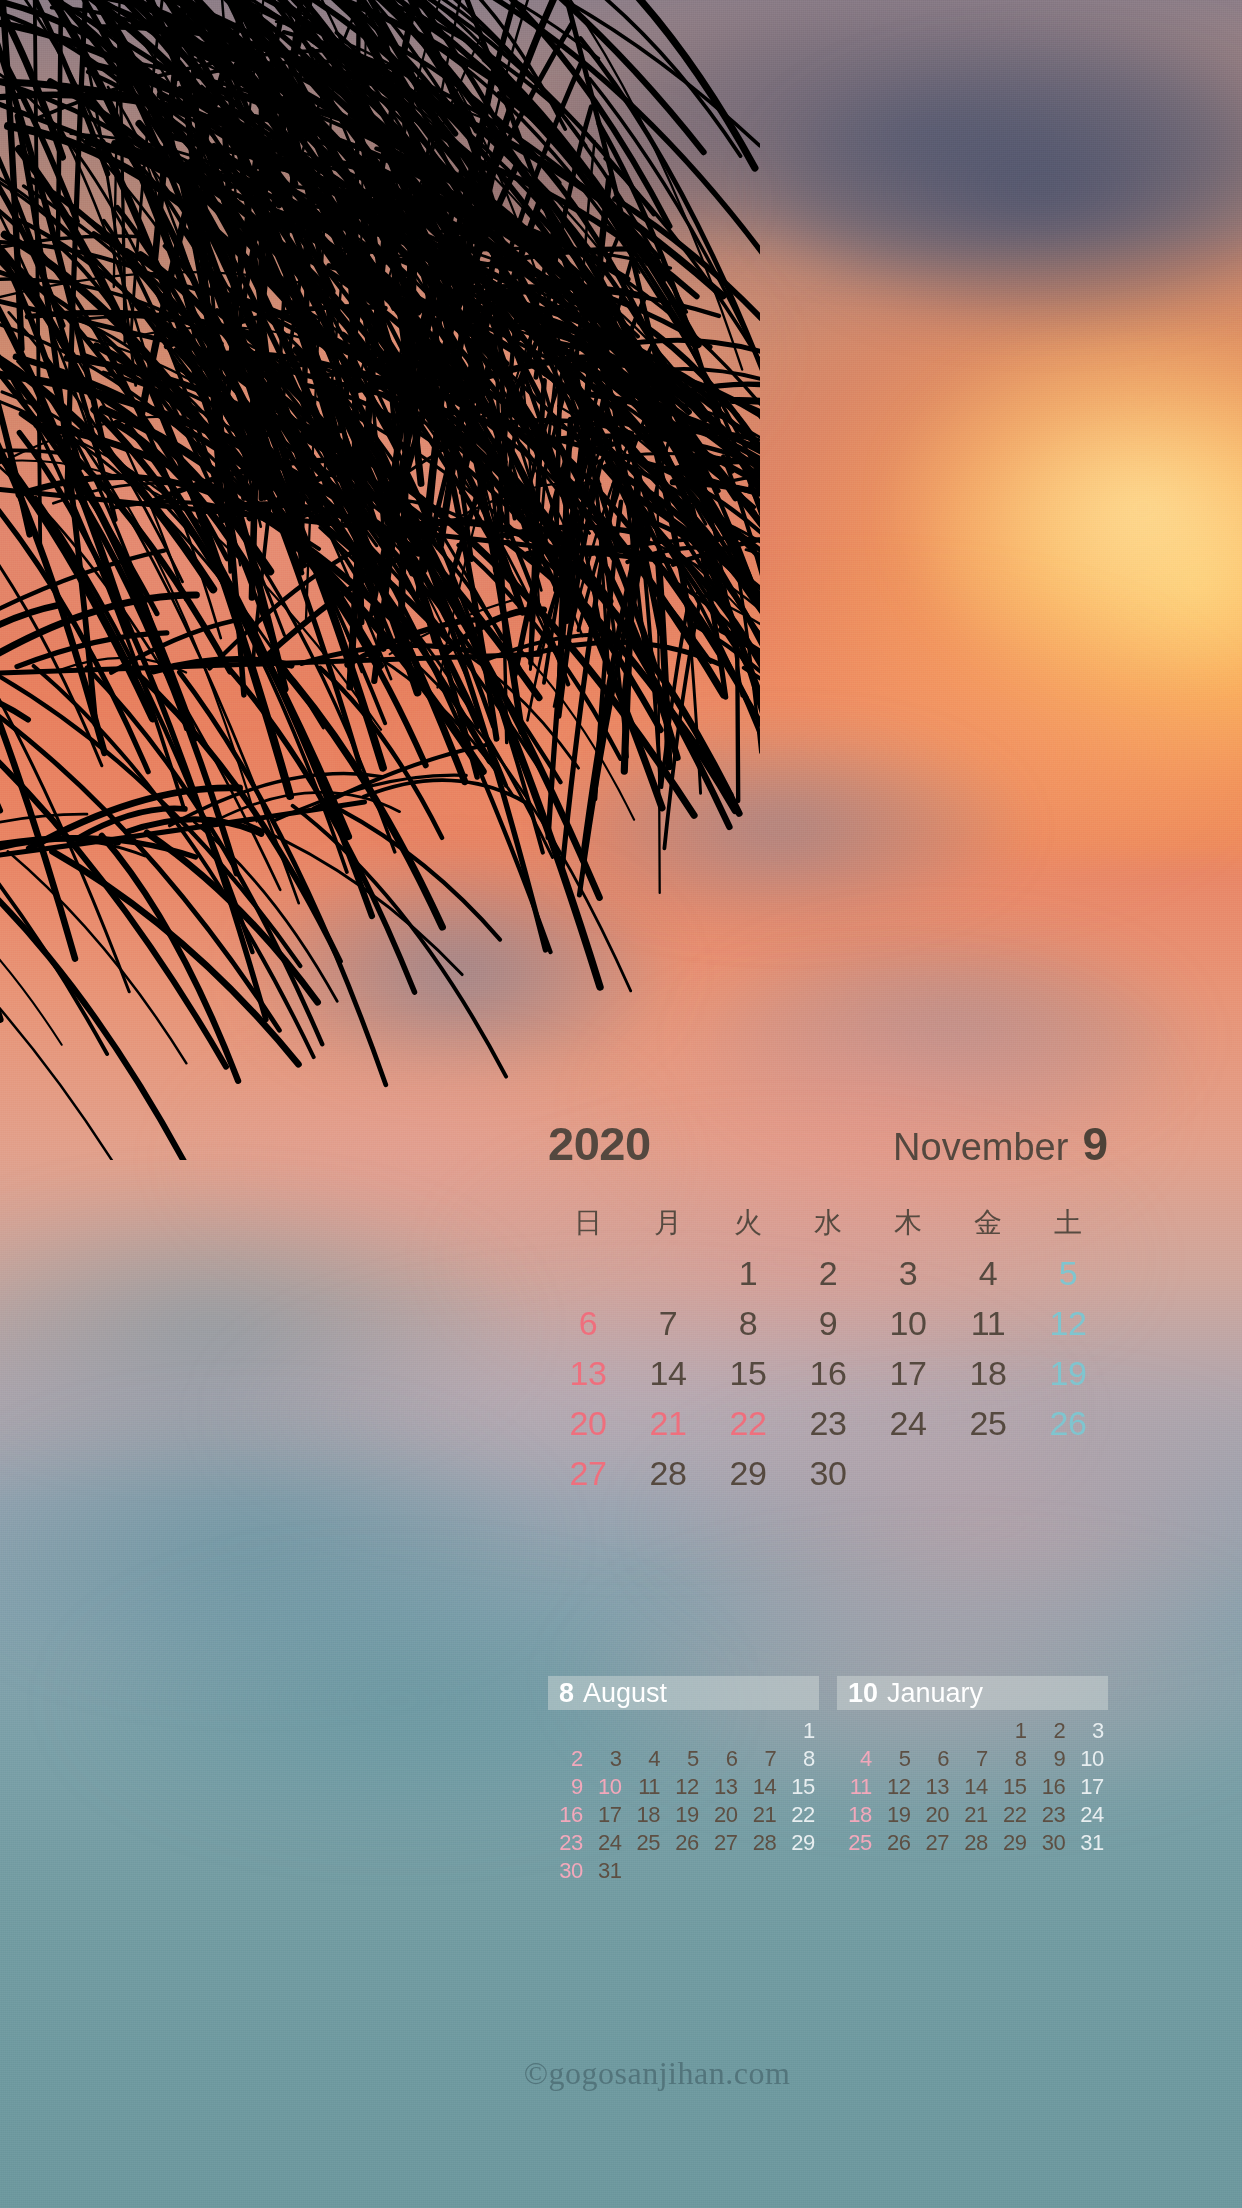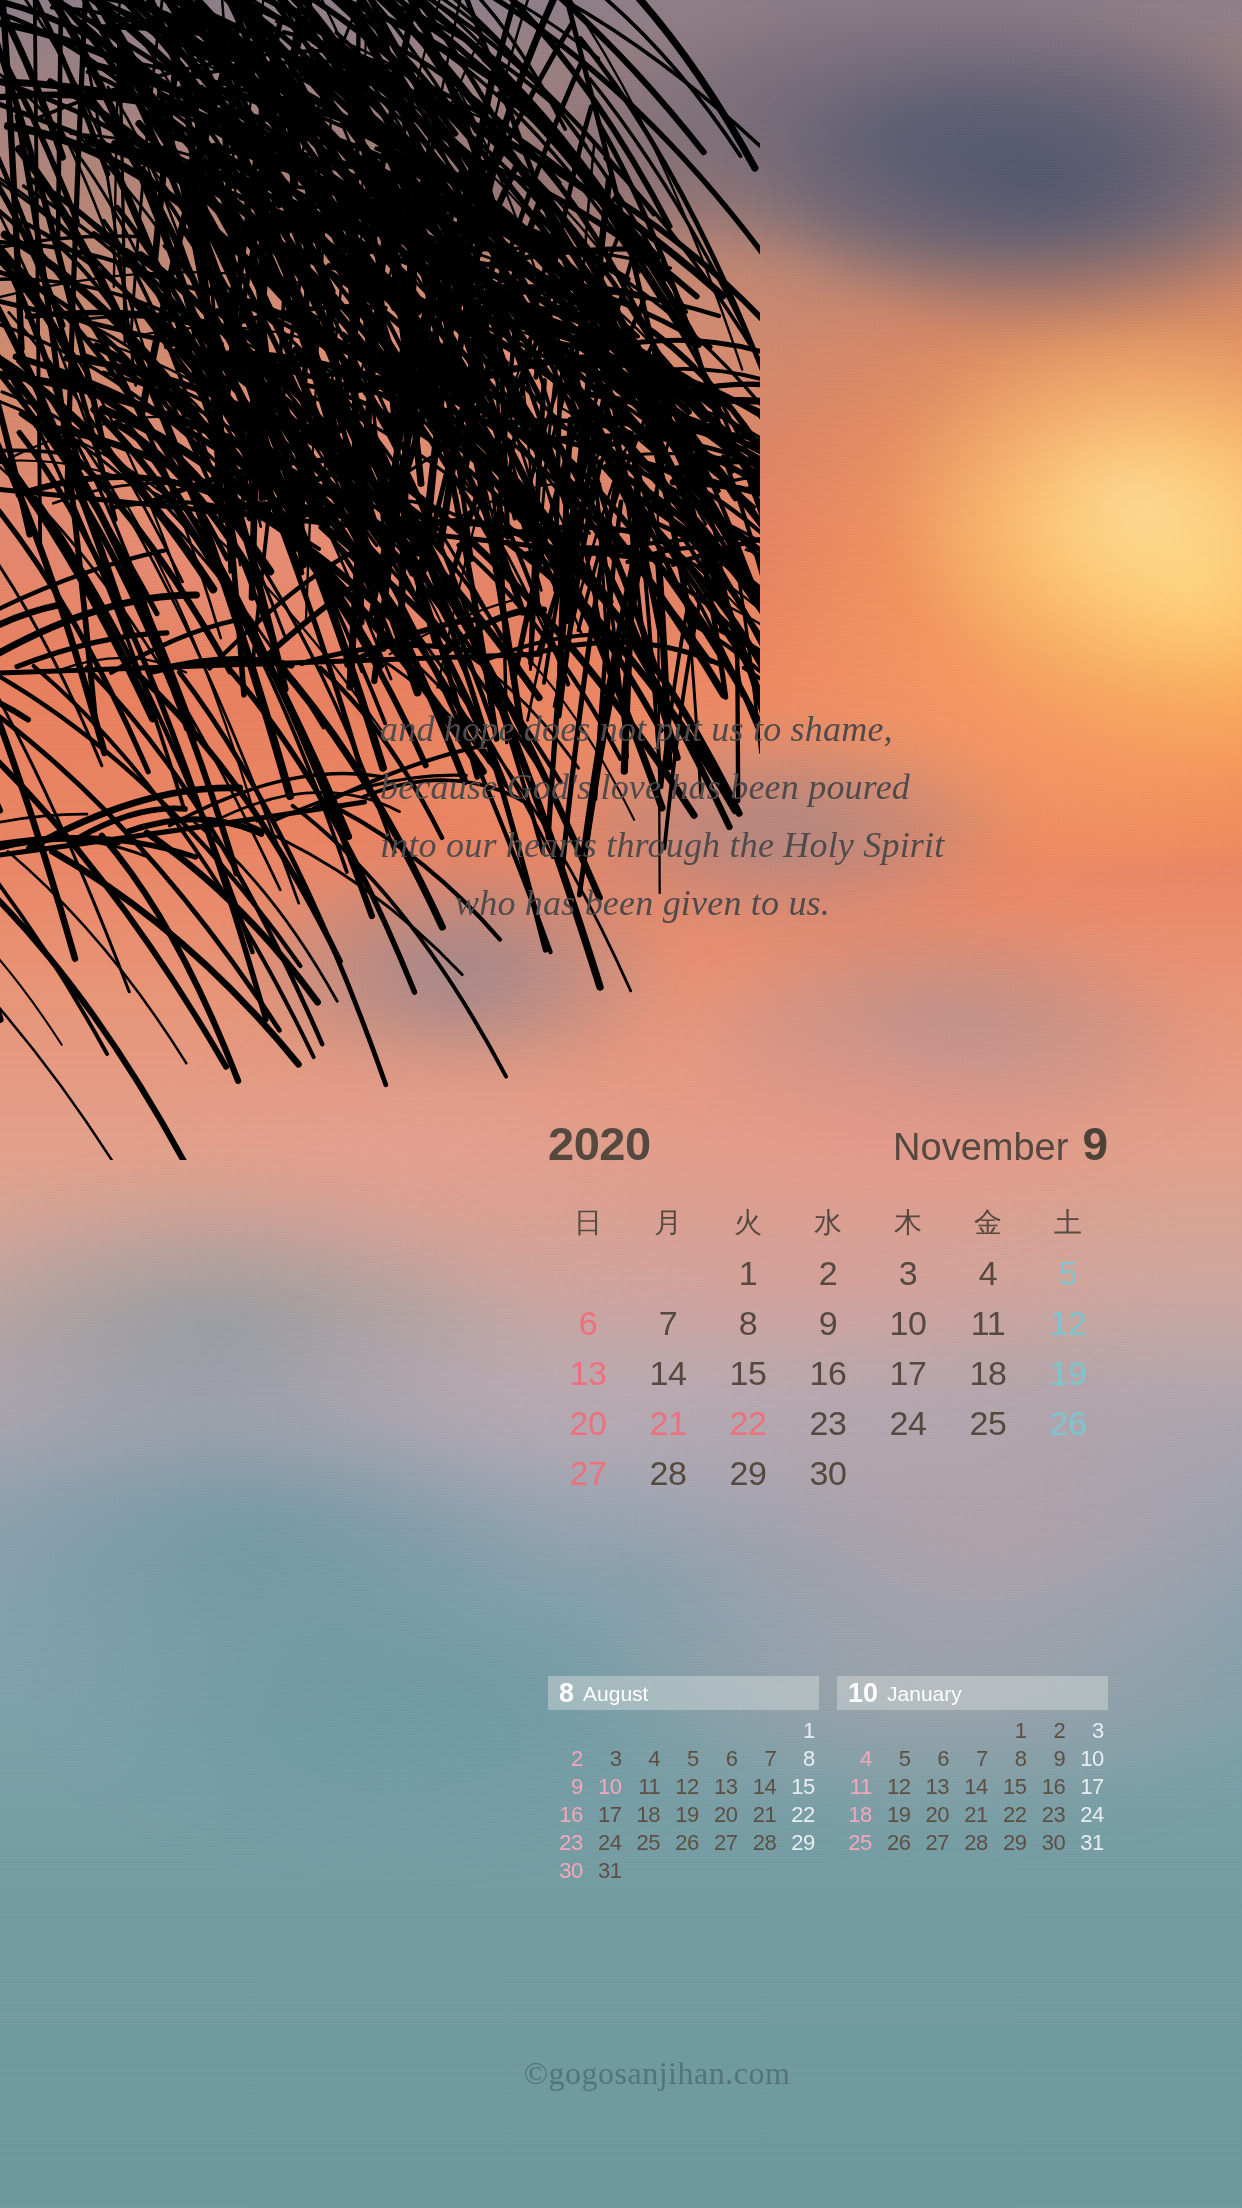--- a/index.html
+++ b/index.html
@@ -164,21 +164,21 @@
   
   .minis{position:absolute;left:548px;top:1676px;width:560px;display:flex;gap:18px;}
   .mini{width:271px;}
   .mini-head{
     background:rgba(215,222,220,.45);
     height:34px;display:flex;align-items:center;gap:9px;
     padding-left:11px;box-sizing:border-box;
     color:#ffffff;
   }
   .mini-num{font-size:27px;font-weight:bold;line-height:1;}
-  .mini-name{font-size:21px;line-height:1;}
+  .mini-name{font-size:27px;line-height:1;}
   .mini-grid{display:grid;grid-template-columns:repeat(7,38.7px);margin-top:7px;}
   .mini-day{
     height:28px;line-height:28px;text-align:right;padding-right:4px;
     box-sizing:border-box;
     font-size:22px;color:#5d4f43;letter-spacing:-.5px;
   }
   .m-sun{color:#f3a8bb;}
   .m-sat{color:#e8eef0;}
   .m-hol{color:#f3a8bb;}
   .m-empty{visibility:hidden;}
@@ -891,26 +891,20 @@
           <path d="M87.4,141.7 Q250.8,183.8 414.2,413.0" stroke-width="6.59"></path>
           <path d="M159.9,326.4 Q349.5,432.4 539.1,697.7" stroke-width="6.91"></path>
           <path d="M212.7,146.6 Q368.4,176.4 524.0,355.1" stroke-width="6.26"></path>
           <path d="M314.0,343.2 Q512.3,383.8 710.7,661.9" stroke-width="3.91"></path>
           <path d="M399.0,-24.6 Q492.3,14.9 585.7,145.7" stroke-width="3.35"></path>
           <path d="M191.0,52.0 Q325.3,92.6 459.5,304.3" stroke-width="5.67"></path>
         </g>
     </svg>
   </div>
 
-  <div class="quote">
-    <span class="ln">and hope does not put us to shame,</span>
-    <span class="ln">because God's love has been poured</span>
-    <span class="ln">into our hearts through the Holy Spirit</span>
-    <span class="ln">who has been given to us.</span>
-  </div>
 
   <div class="cal">
     <div class="cal-head">
       <span class="cal-year">2020</span>
       <span class="cal-monthname">November</span>
       <span class="cal-monthnum">9</span>
     </div>
     <div class="grid" id="dow-row">
         <div class="dow">日</div>
         <div class="dow">月</div>

